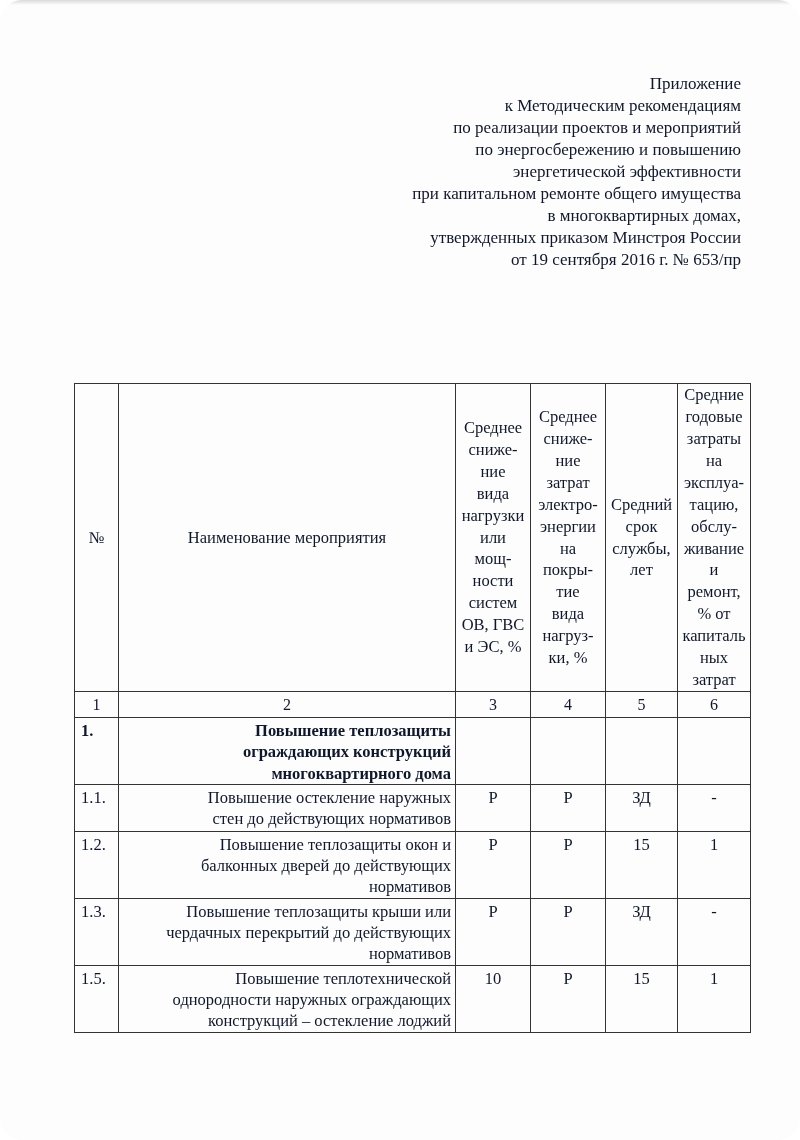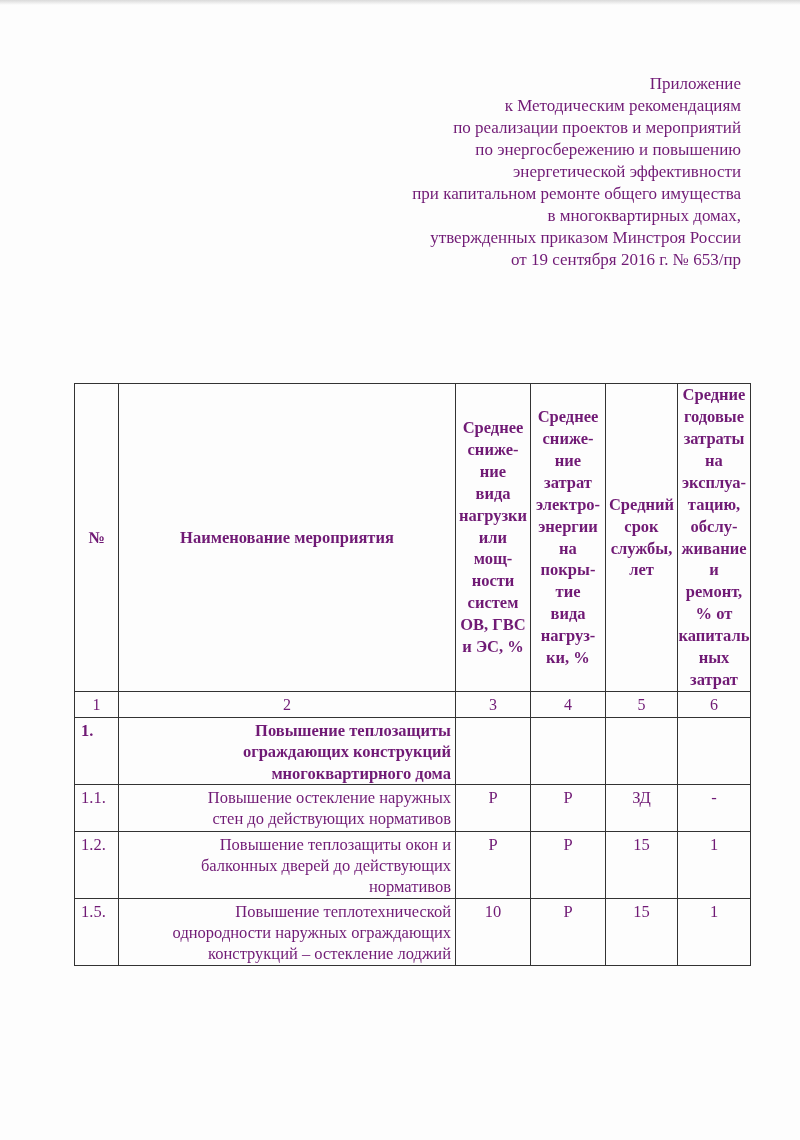--- a/index.html
+++ b/index.html
@@ -7,21 +7,22 @@
     padding: 0;
     background: #ffffff;
   }
   .page {
     position: relative;
     width: 800px;
     height: 1140px;
     background: #fdfdfd;
     overflow: hidden;
     font-family: "Liberation Serif", "DejaVu Serif", serif;
-    color: #701a75;
+    color: #0f172a;
+    border-radius: 22px;
   }
   .scan-edge-top {
     position: absolute;
     top: 0; left: 0; right: 0;
     height: 5px;
     background: linear-gradient(to bottom, rgba(175,175,175,0.45), rgba(255,255,255,0));
   }
   .appendix-ref {
     position: absolute;
     top: 73px;
@@ -53,21 +54,21 @@
     width: 676px;
     font-size: 16.5px;
   }
   table.measures th,
   table.measures td {
     border: 1.5px solid #333333;
     overflow: hidden;
   }
   tr.header-row { height: 308px; }
   table.measures th {
-    font-weight: bold;
+    font-weight: normal;
     text-align: center;
     vertical-align: middle;
     white-space: pre-line;
     line-height: 21.9px;
     padding: 0;
   }
   tr.index-row { height: 26px; }
   tr.index-row td {
     text-align: center;
     vertical-align: middle;
@@ -209,20 +210,30 @@
           <td class="cell-num">1.2.</td>
           <td class="cell-name">Повышение теплозащиты окон и
 балконных дверей до действующих
 нормативов</td>
           <td class="cell-val">Р</td>
           <td class="cell-val">Р</td>
           <td class="cell-val">15</td>
           <td class="cell-val">1</td>
         </tr>
 
+        <tr class="body-row h-65">
+          <td class="cell-num">1.3.</td>
+          <td class="cell-name">Повышение теплозащиты крыши или
+чердачных перекрытий до действующих
+нормативов</td>
+          <td class="cell-val">Р</td>
+          <td class="cell-val">Р</td>
+          <td class="cell-val">ЗД</td>
+          <td class="cell-val">-</td>
+        </tr>
 
 
         <tr class="body-row h-62">
           <td class="cell-num">1.5.</td>
           <td class="cell-name">Повышение теплотехнической
 однородности наружных ограждающих
 конструкций – остекление лоджий</td>
           <td class="cell-val">10</td>
           <td class="cell-val">Р</td>
           <td class="cell-val">15</td>

